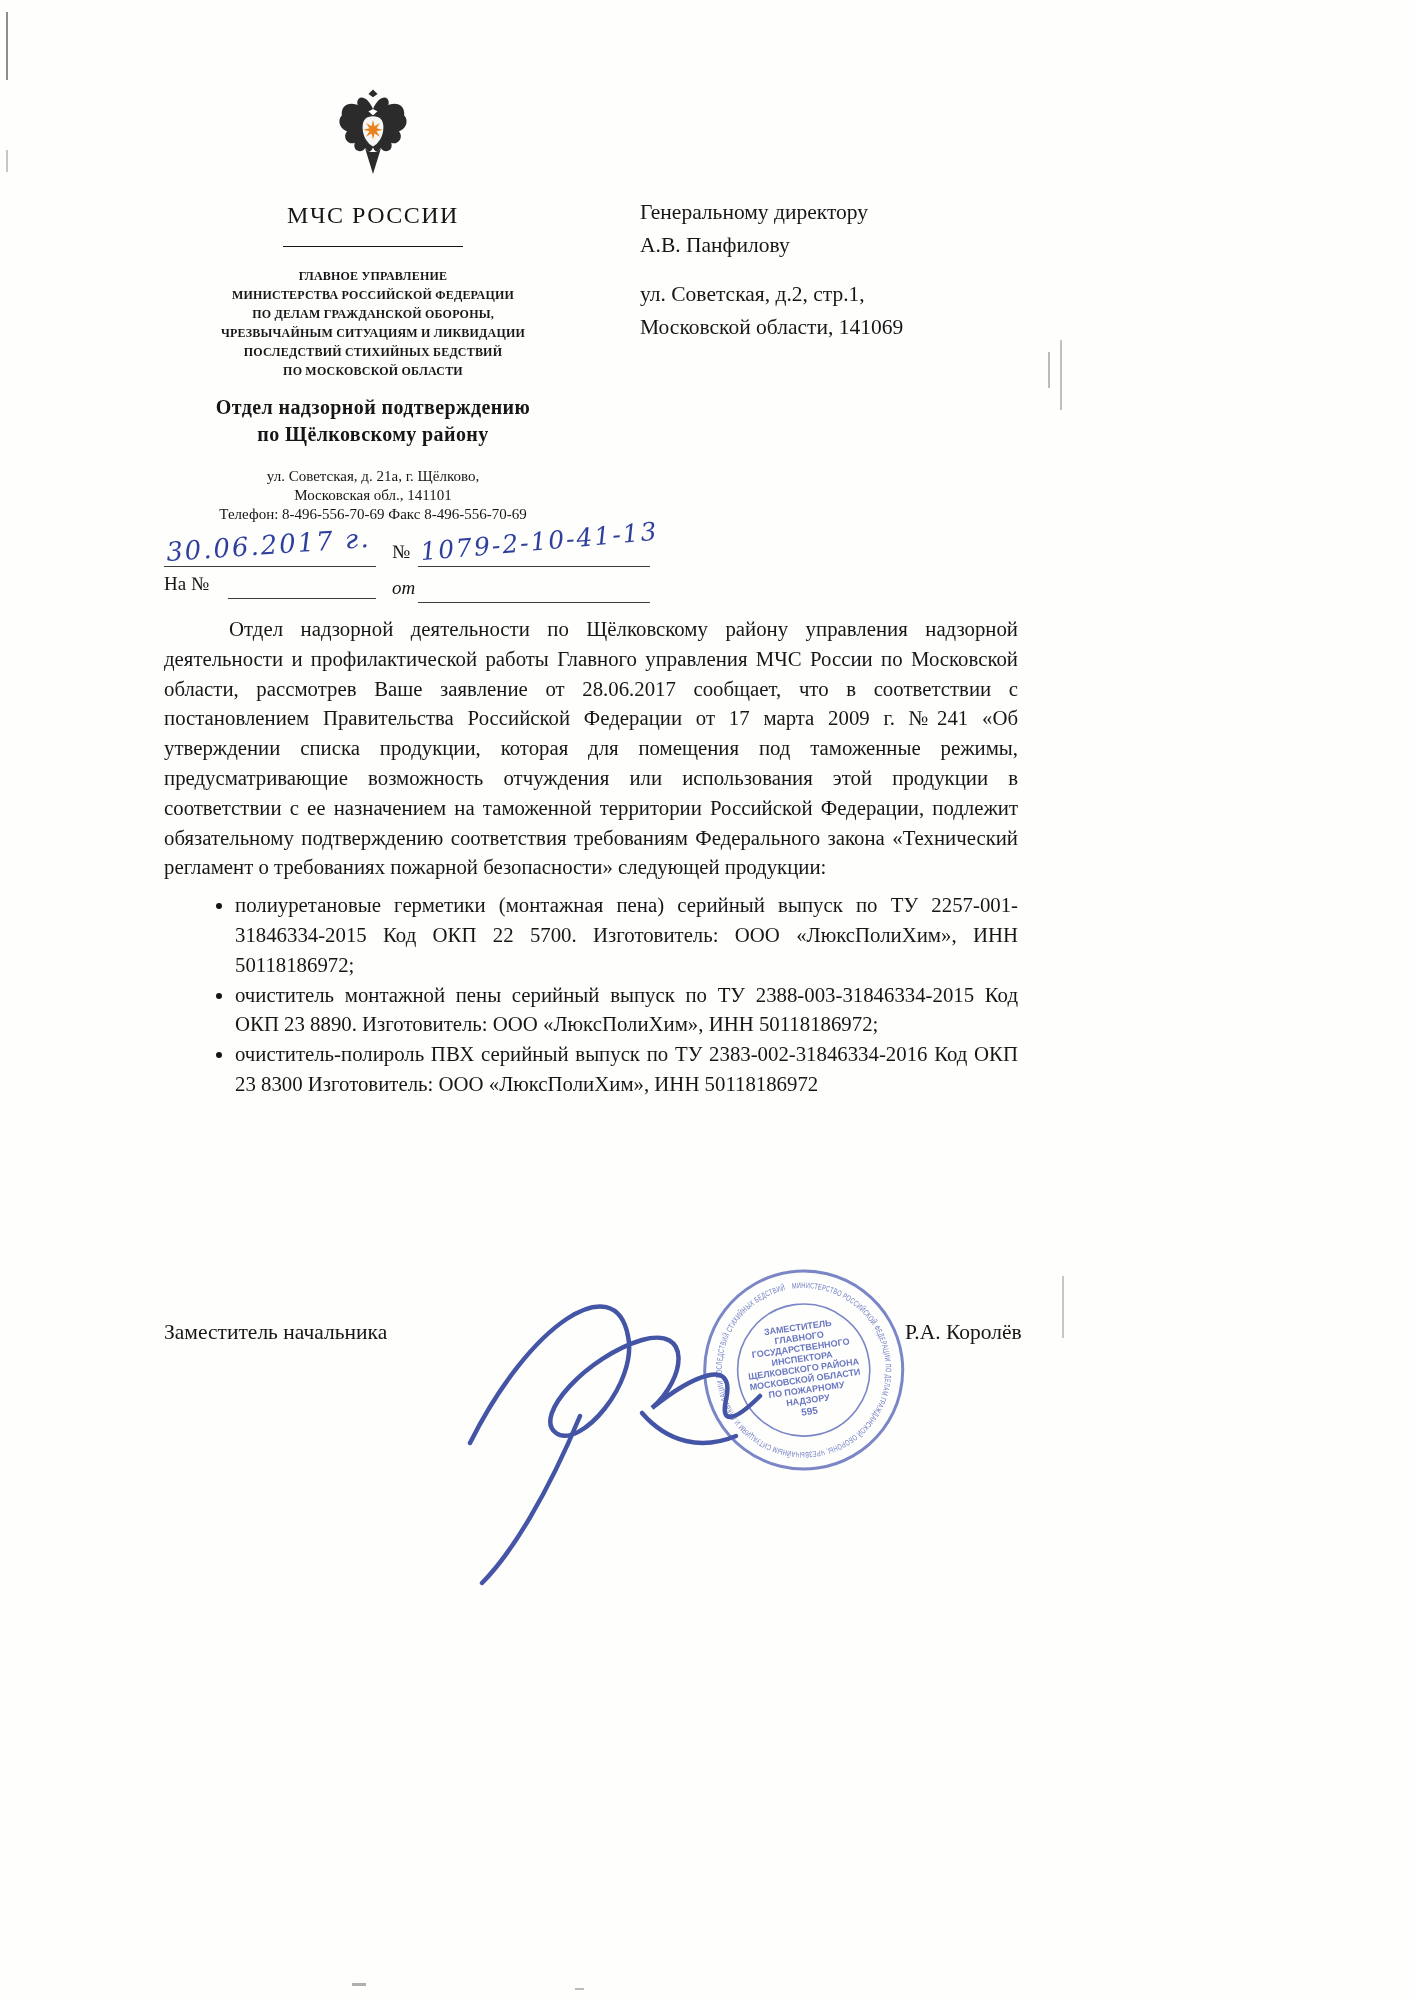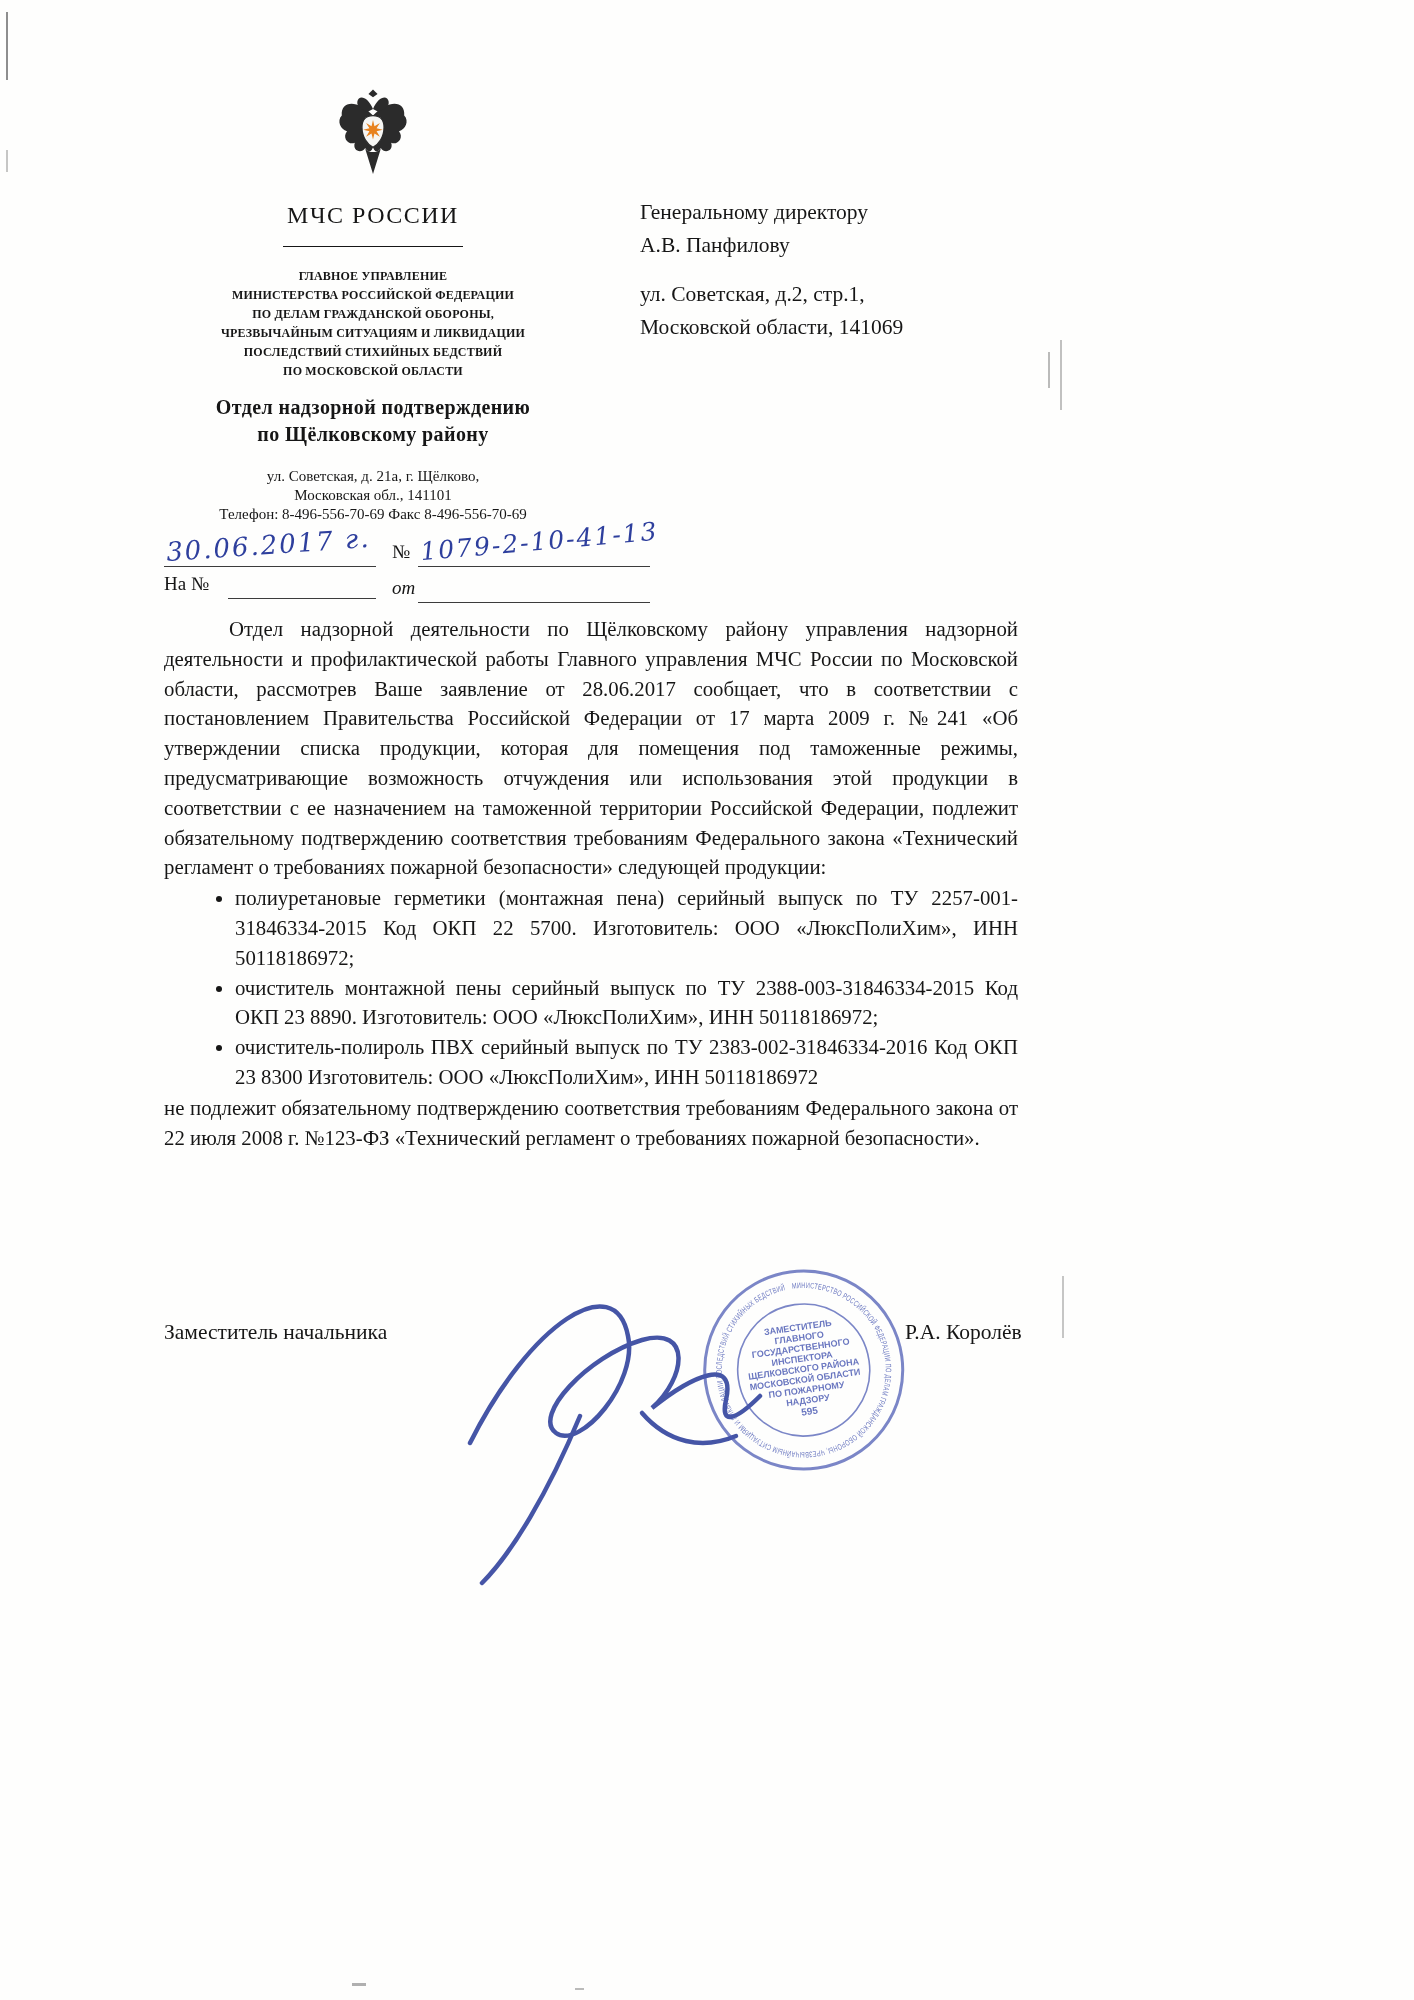--- a/index.html
+++ b/index.html
@@ -32,21 +32,21 @@
     font-family:"DejaVu Serif", serif; letter-spacing:2px; white-space:nowrap;
   }
   .hand-date { left:2px; top:-6px; font-size:26px; transform:rotate(-4deg); }
   .hand-num  { left:256px; top:-9px; font-size:25px; transform:rotate(-5deg); }
   .lbl { position:absolute; }
 
   
   .bodytext { position:absolute; left:164px; top:614px; width:854px;
     font-size:20.8px; line-height:29.8px; text-align:justify; }
   .bodytext p.opening { text-indent:65px; }
-  .bodytext ul { list-style:disc; margin:1px 0 0 0; padding-left:71px; }
+  .bodytext ul { list-style:disc; margin:8px 0 0 0; padding-left:71px; }
   .bodytext li { text-align:justify; }
   .bodytext p.closing { margin-top:1px; }
 
   
   .sig-position { position:absolute; left:164px; top:1320px; font-size:21.5px; }
   .sig-name { position:absolute; left:905px; top:1320px; font-size:21.5px; }
   .autograph { position:absolute; left:430px; top:1238px; }
   .stamp-wrap { position:absolute; left:698px; top:1264px; transform:rotate(-8deg); }
   .stamp-wrap text { font-family:"Liberation Sans", sans-serif; }
 
@@ -131,21 +131,20 @@
     <span class="uline" style="left:254px; top:66px; width:232px;"></span>
   </div>
 
   <div class="bodytext">
     <p class="opening">Отдел надзорной деятельности по Щёлковскому району управления надзорной деятельности и профилактической работы Главного управления МЧС России по Московской области, рассмотрев Ваше заявление от 28.06.2017 сообщает, что в соответствии с постановлением Правительства Российской Федерации от 17 марта 2009 г. №241 «Об утверждении списка продукции, которая для помещения под таможенные режимы, предусматривающие возможность отчуждения или использования этой продукции в соответствии с ее назначением на таможенной территории Российской Федерации, подлежит обязательному подтверждению соответствия требованиям Федерального закона «Технический регламент о требованиях пожарной безопасности» следующей продукции:</p>
     <ul>
       <li>полиуретановые герметики (монтажная пена) серийный выпуск по ТУ 2257-001-31846334-2015 Код ОКП 22 5700. Изготовитель: ООО «ЛюксПолиХим», ИНН 50118186972;</li>
       <li>очиститель монтажной пены серийный выпуск по ТУ 2388-003-31846334-2015 Код ОКП 23 8890. Изготовитель: ООО «ЛюксПолиХим», ИНН 50118186972;</li>
       <li>очиститель-полироль ПВХ серийный выпуск по ТУ 2383-002-31846334-2016 Код ОКП 23 8300 Изготовитель: ООО «ЛюксПолиХим», ИНН 50118186972</li>
     </ul>
-    <p class="closing">не подлежит обязательному подтверждению соответствия требованиям Федерального закона от 22 июля 2008 г. №123-ФЗ «Технический регламент о требованиях пожарной безопасности».</p>
   </div>
 
   <div class="sig-position">Заместитель начальника</div>
   <div class="sig-name">Р.А. Королёв</div>
 
   <svg class="autograph" width="370" height="355" viewBox="0 0 370 355">
     <g fill="none" stroke="#2c3e9b" stroke-width="4.5" stroke-linecap="round" opacity="0.88">
       <path d="M 40,205 C 100,85 185,30 198,98 C 208,145 150,212 126,195 C 102,178 158,118 212,102 C 262,88 256,140 222,170 C 262,138 306,118 296,162 C 290,188 306,182 330,158"></path>
       <path d="M 150,178 C 118,255 82,315 52,345"></path>
       <path d="M 212,175 C 238,205 272,212 306,198"></path>

